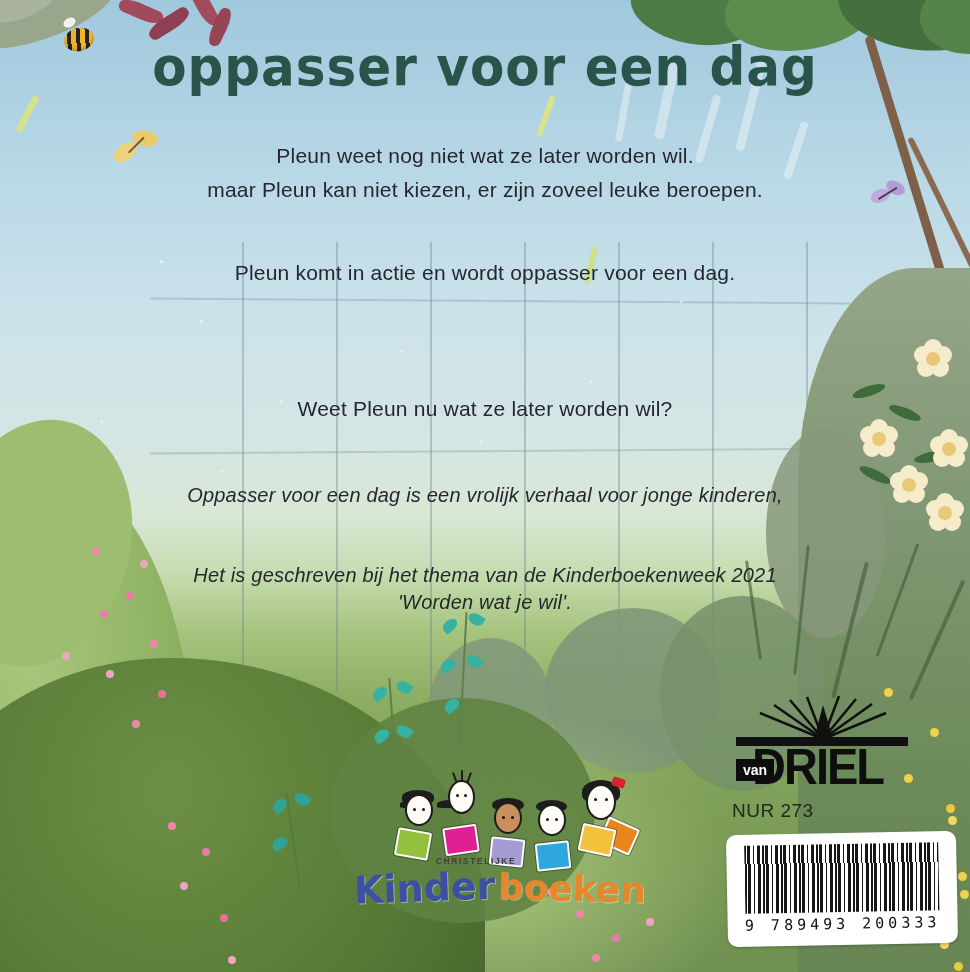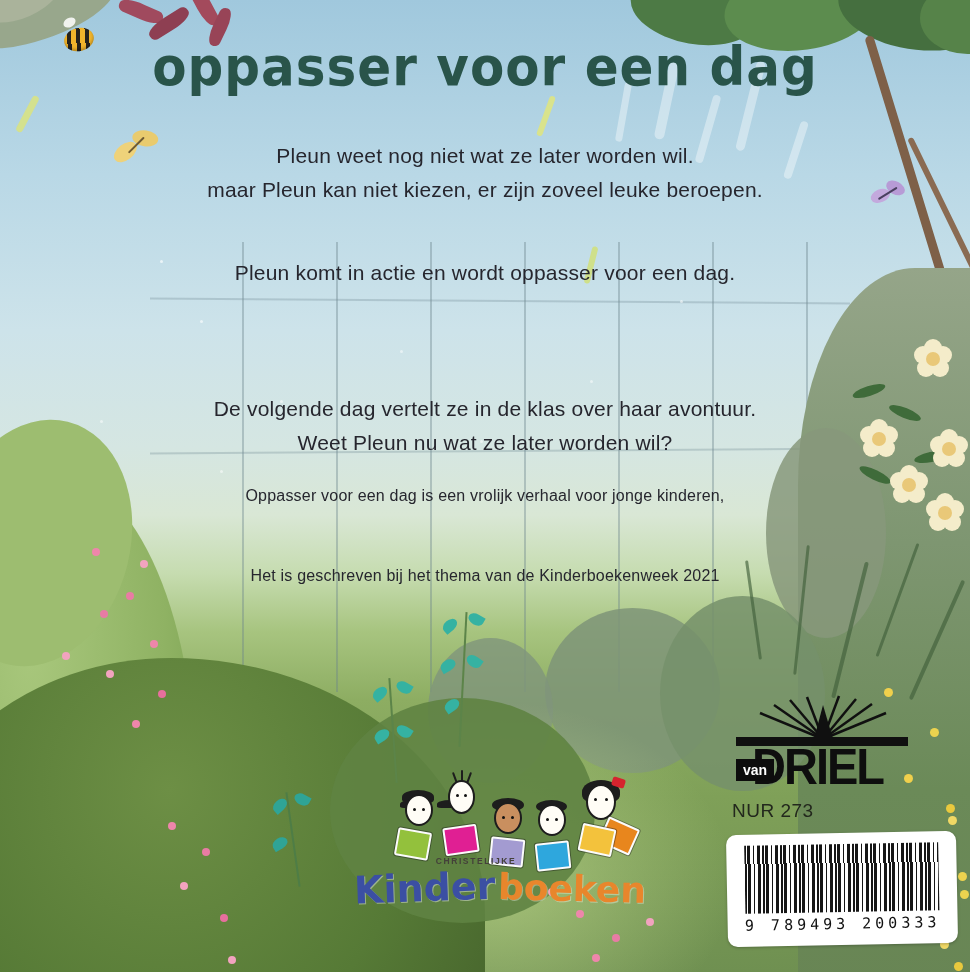--- a/index.html
+++ b/index.html
@@ -44,21 +44,21 @@
   .dotcluster{width:8px;height:8px;border-radius:50%;}
 
   
   .title{left:0;right:0;top:38px;margin:0;text-align:center;
       font-family:"DejaVu Sans",sans-serif;font-weight:bold;font-size:50px;
       letter-spacing:1px;color:#29544a;transform:scaleY(1.08);z-index:6;}
   .blurb{left:0;right:0;text-align:center;color:#26262e;z-index:6;
       font-family:"Liberation Sans",sans-serif;}
   .blurb .line{position:static;display:block;}
   .p123{font-size:21px;line-height:34px;letter-spacing:.2px;}
-  .p45{font-size:16px;line-height:27px;letter-spacing:.2px;}
+  .p45{font-size:20px;line-height:27px;letter-spacing:.2px;font-style:italic;}
 
   
   .kb-logo{left:350px;top:782px;width:300px;height:172px;z-index:7;}
   .kid-head{width:28px;height:32px;border-radius:50%;background:#fffdf6;border:2px solid #1d1d1d;}
   .kid-head::before,.kid-head::after{content:"";position:absolute;width:3px;height:3px;border-radius:50%;background:#111;top:12px;}
   .kid-head::before{left:6px;} .kid-head::after{right:6px;}
   .kid-hair{background:#1d1d1d;}
   .kid-book{width:34px;height:28px;border:2px solid #fbfbfb;box-shadow:0 0 0 1px rgba(20,20,20,.4);border-radius:2px;}
   .spike{width:2px;height:12px;background:#1d1d1d;border-radius:2px;}
   .christ{left:76px;top:74px;width:100px;text-align:center;font-size:8.5px;letter-spacing:1.6px;
@@ -226,30 +226,30 @@
   <div class="blurb p123" style="top:139px">
     <span class="line">Pleun weet nog niet wat ze later worden wil.</span>
     <span class="line">maar Pleun kan niet kiezen, er zijn zoveel leuke beroepen.</span>
   </div>
 
   <div class="blurb p123" style="top:256px">
     <span class="line">Pleun komt in actie en wordt oppasser voor een dag.</span>
   </div>
 
   <div class="blurb p123" style="top:392px">
-    <span class="line">De volgende dag vertelt ze in de klas over haar avontuur.</span>
     <span class="line">Weet Pleun nu wat ze later worden wil?</span>
   </div>
 
   <div class="blurb p45" style="top:482px">
     <span class="line">Oppasser voor een dag is een vrolijk verhaal voor jonge kinderen,</span>
   </div>
 
   <div class="blurb p45" style="top:562px">
     <span class="line">Het is geschreven bij het thema van de Kinderboekenweek 2021</span>
+    <span class="line">'Worden wat je wil'.</span>
   </div>
 
   <div class="kb-logo">
 
     <div class="kid-hair" style="left:52px;top:8px;width:32px;height:14px;border-radius:50% 50% 30% 30%;box-shadow:-5px 7px 0 -3px #1d1d1d,32px 7px 0 -3px #1d1d1d"></div>
     <div class="kid-head" style="left:55px;top:12px"></div>
     <div class="kid-book" style="left:46px;top:48px;background:#93c13c;transform:rotate(10deg)"></div>
 
     <div class="spike" style="left:104px;top:-10px;transform:rotate(-20deg)"></div>
     <div class="spike" style="left:111px;top:-12px"></div>

